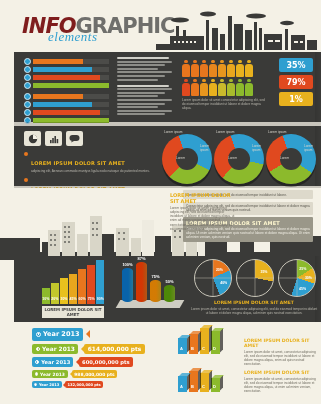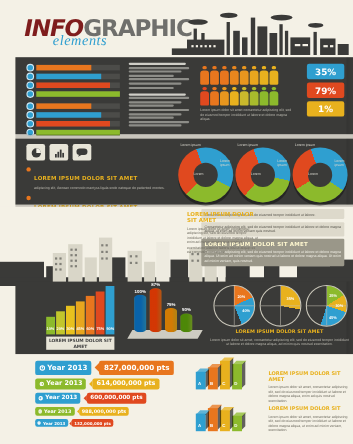--- a/index.html
+++ b/index.html
@@ -566,21 +566,20 @@
   </div>
 
   <div id="footer">
     <div class="yearlist" id="yearlist">
         <div class="yrow">
           <span class="ypill" style="background:#2f9fd0;font-size:6.50px;padding:2.4px 4px;">
             <span class="ic" style="width:5px;height:5px"></span>
             <span>Year 2013</span>
           </span>
           <span class="yarrow" style="border-right:4px solid #e8761e;border-top-width:4px;border-bottom-width:4px;margin-left:3px"></span>
-          <span class="yval" style="background:#e8761e;font-size:6.50px;padding:2.4px 4px;">827,000,000 pts</span>
         </div>
         <div class="yrow">
           <span class="ypill" style="background:#8cba2c;font-size:5.85px;padding:2.16px 3.6px;">
             <span class="ic" style="width:4.5px;height:4.5px"></span>
             <span>Year 2013</span>
           </span>
           <span class="yarrow" style="border-right:3.6px solid #e8b11e;border-top-width:3.6px;border-bottom-width:3.6px;margin-left:2.7px"></span>
           <span class="yval" style="background:#e8b11e;font-size:5.85px;padding:2.16px 3.6px;">614,000,000 pts</span>
         </div>
         <div class="yrow">

